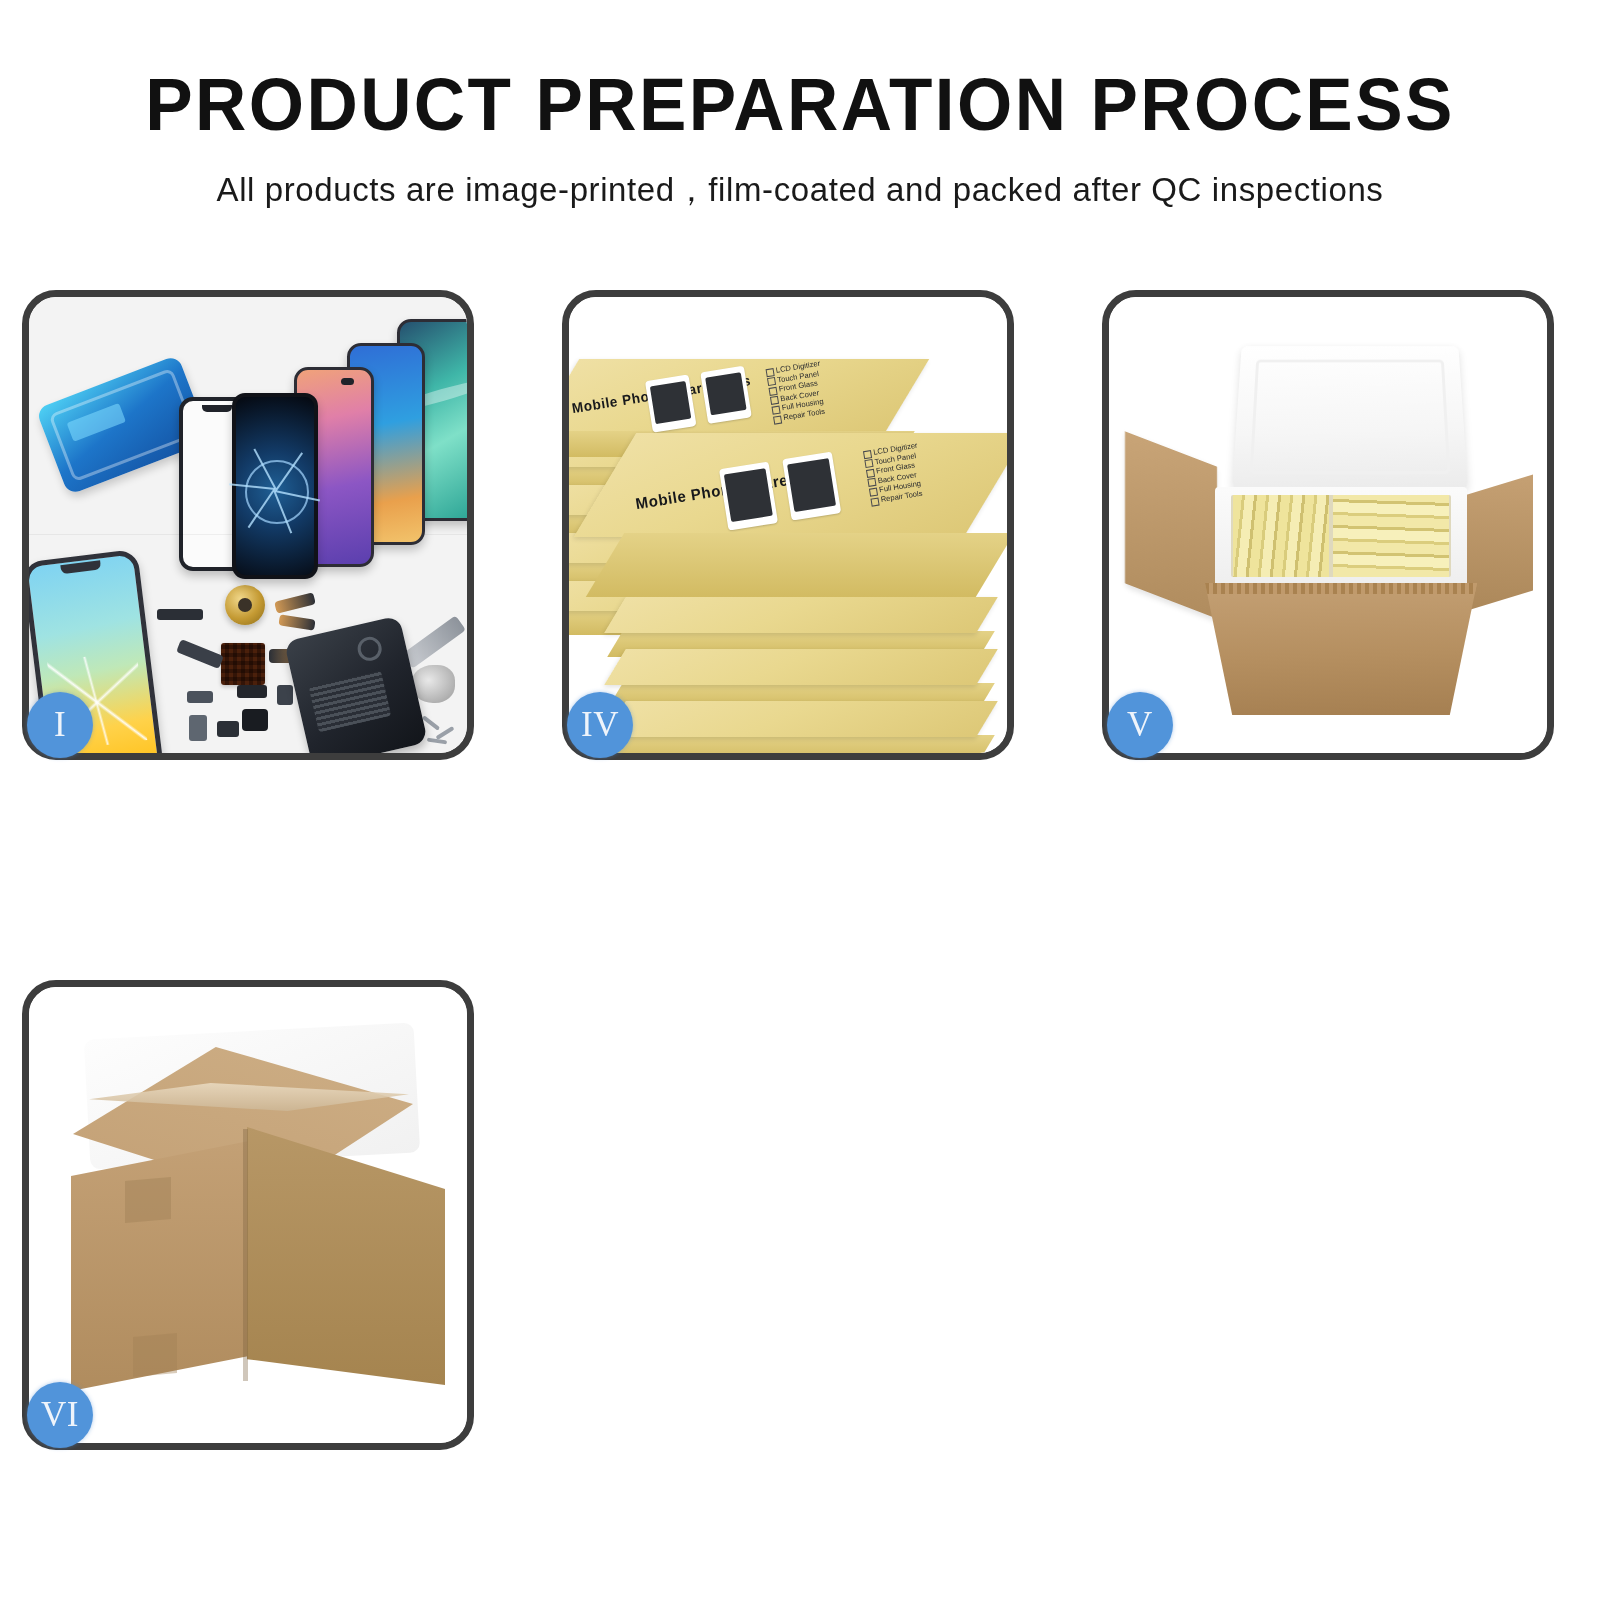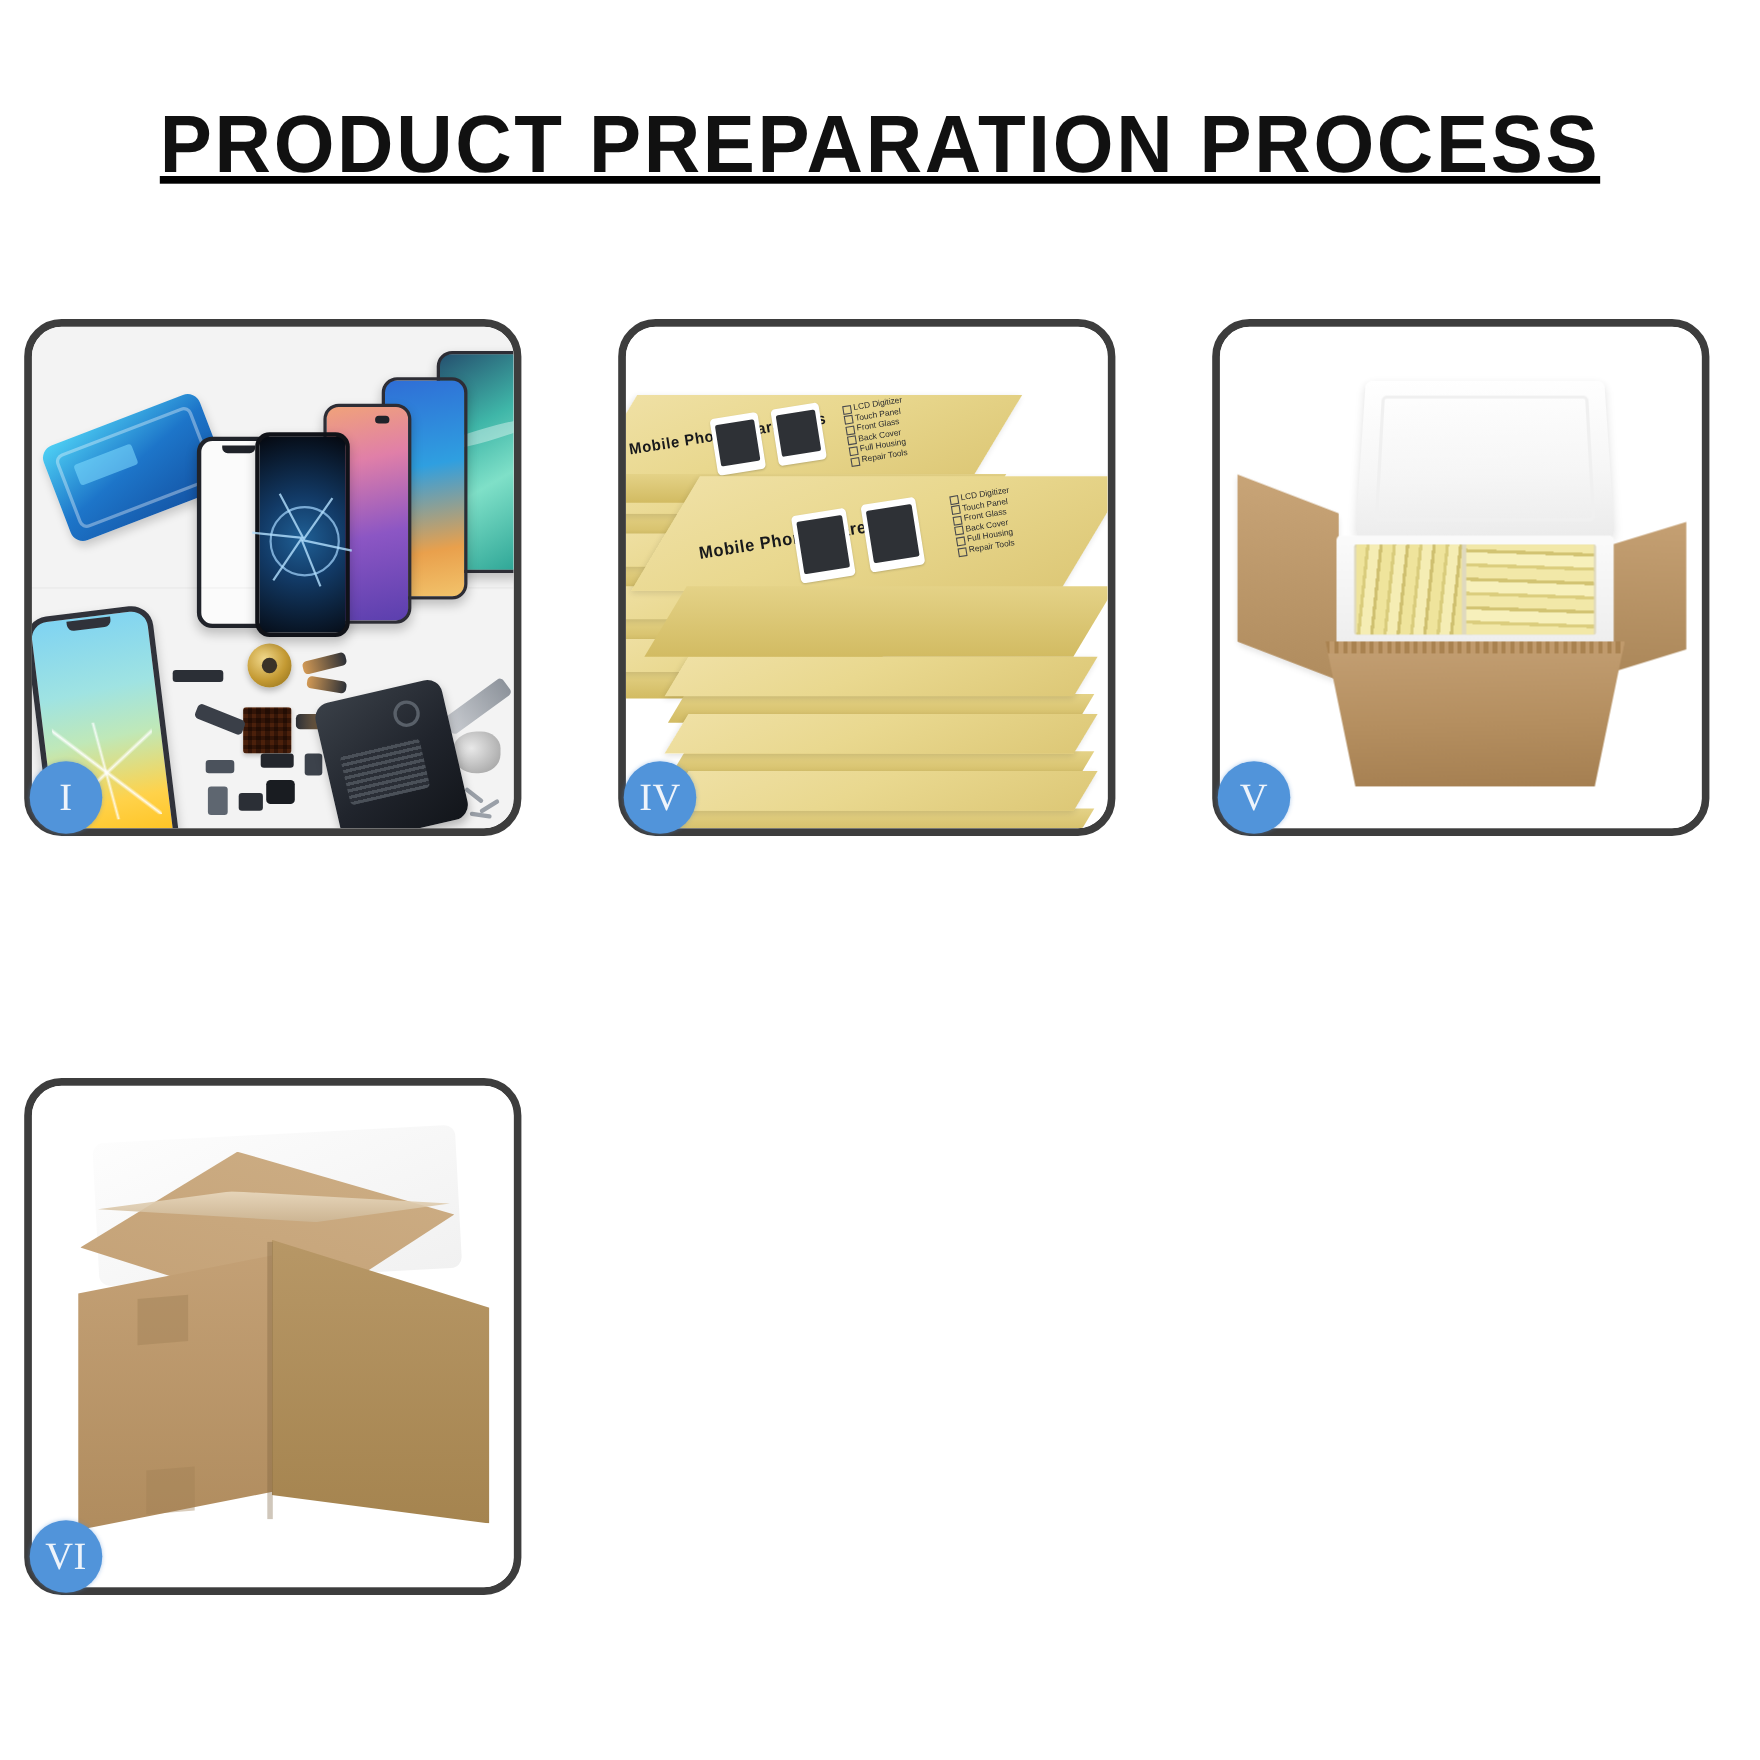--- a/index.html
+++ b/index.html
@@ -11,23 +11,22 @@
     width: 1600px;
     height: 1600px;
     font-family: "Liberation Sans", sans-serif;
     overflow: hidden;
     position: relative;
   }
 
   
   #header {
     width: 100%;
-    padding-top: 94px;
+    padding-top: 68px;
     text-align: center;
-    text-decoration: underline;
   }
   #page-title {
     font-family: "Liberation Sans", sans-serif;
     font-size: 74px;
     font-weight: 700;
     letter-spacing: 2.5px;
     color: #111111;
     line-height: 1.0;
     margin: 0;
     transform: scaleX(0.96);
@@ -468,20 +467,21 @@
   .c6-tab2 {
     position:absolute; left:104px; top:348px; width:44px; height:40px;
     background:rgba(160,128,86,0.4); transform:skewY(-5deg);
   }
 </style>
 </head>
 <body>
 
 <div id="header">
   <h1 id="page-title">PRODUCT PREPARATION PROCESS</h1>
+  <p id="page-subtitle">All products are image-printed，film-coated and packed after QC inspections</p>
 </div>
 
 <div id="panel-grid">
 
   <div class="panel">
     <div class="panel-frame">
       <div class="panel-photo p1-bg">
         <div class="adh"></div>
         <div class="scr scr-a"></div>
         <div class="scr scr-b">

